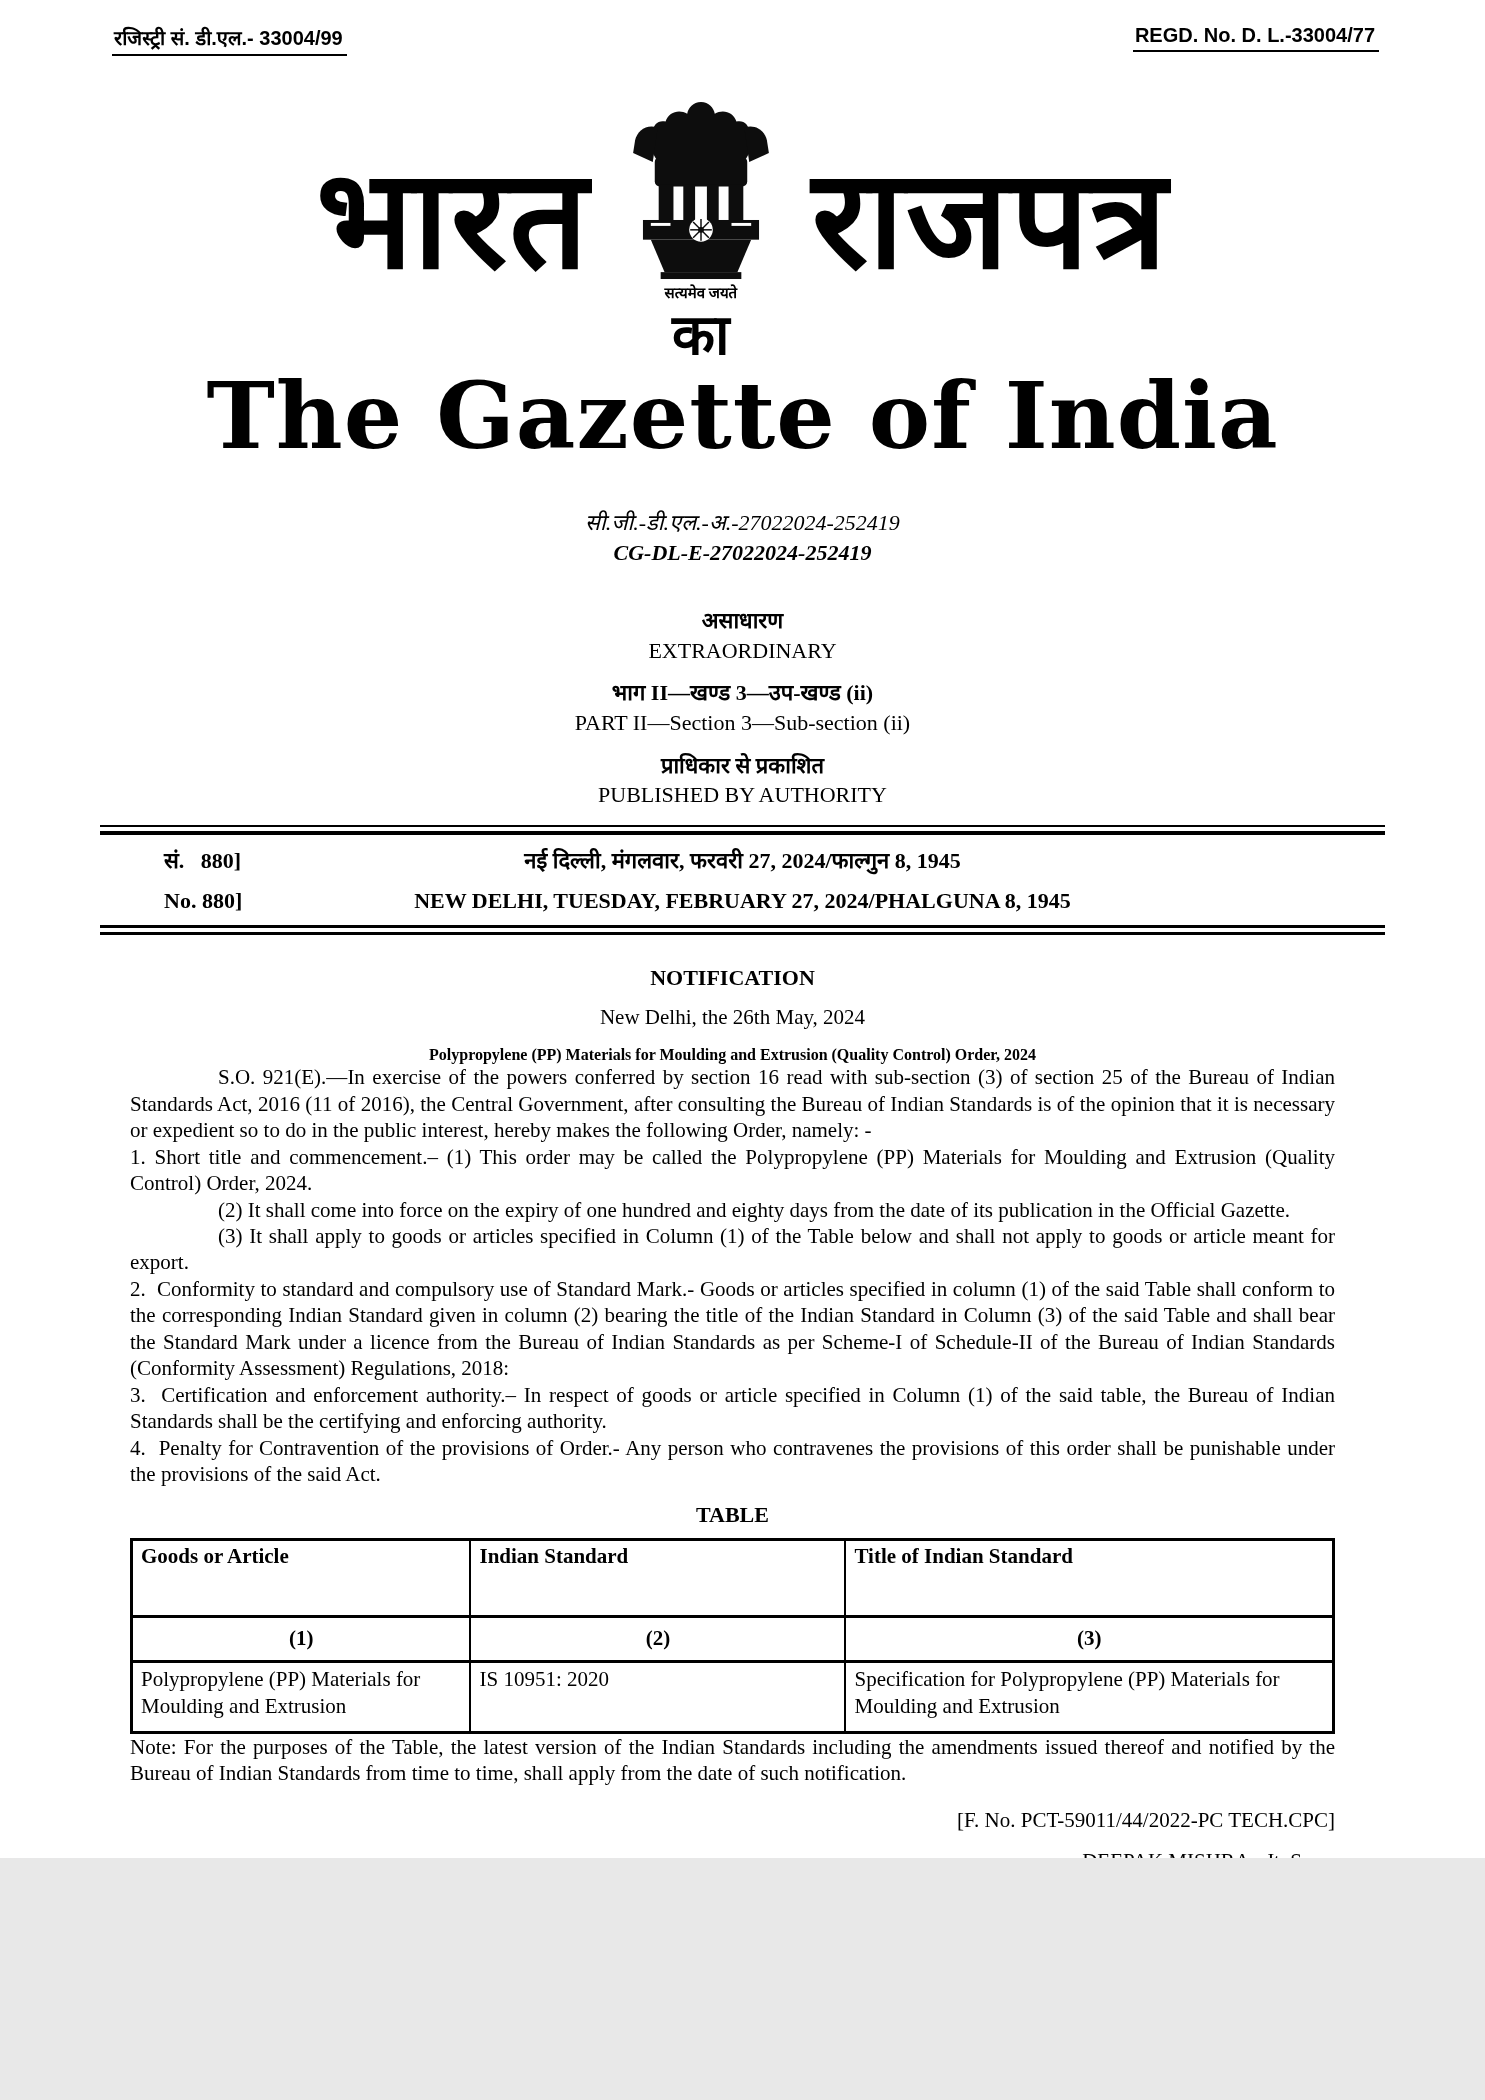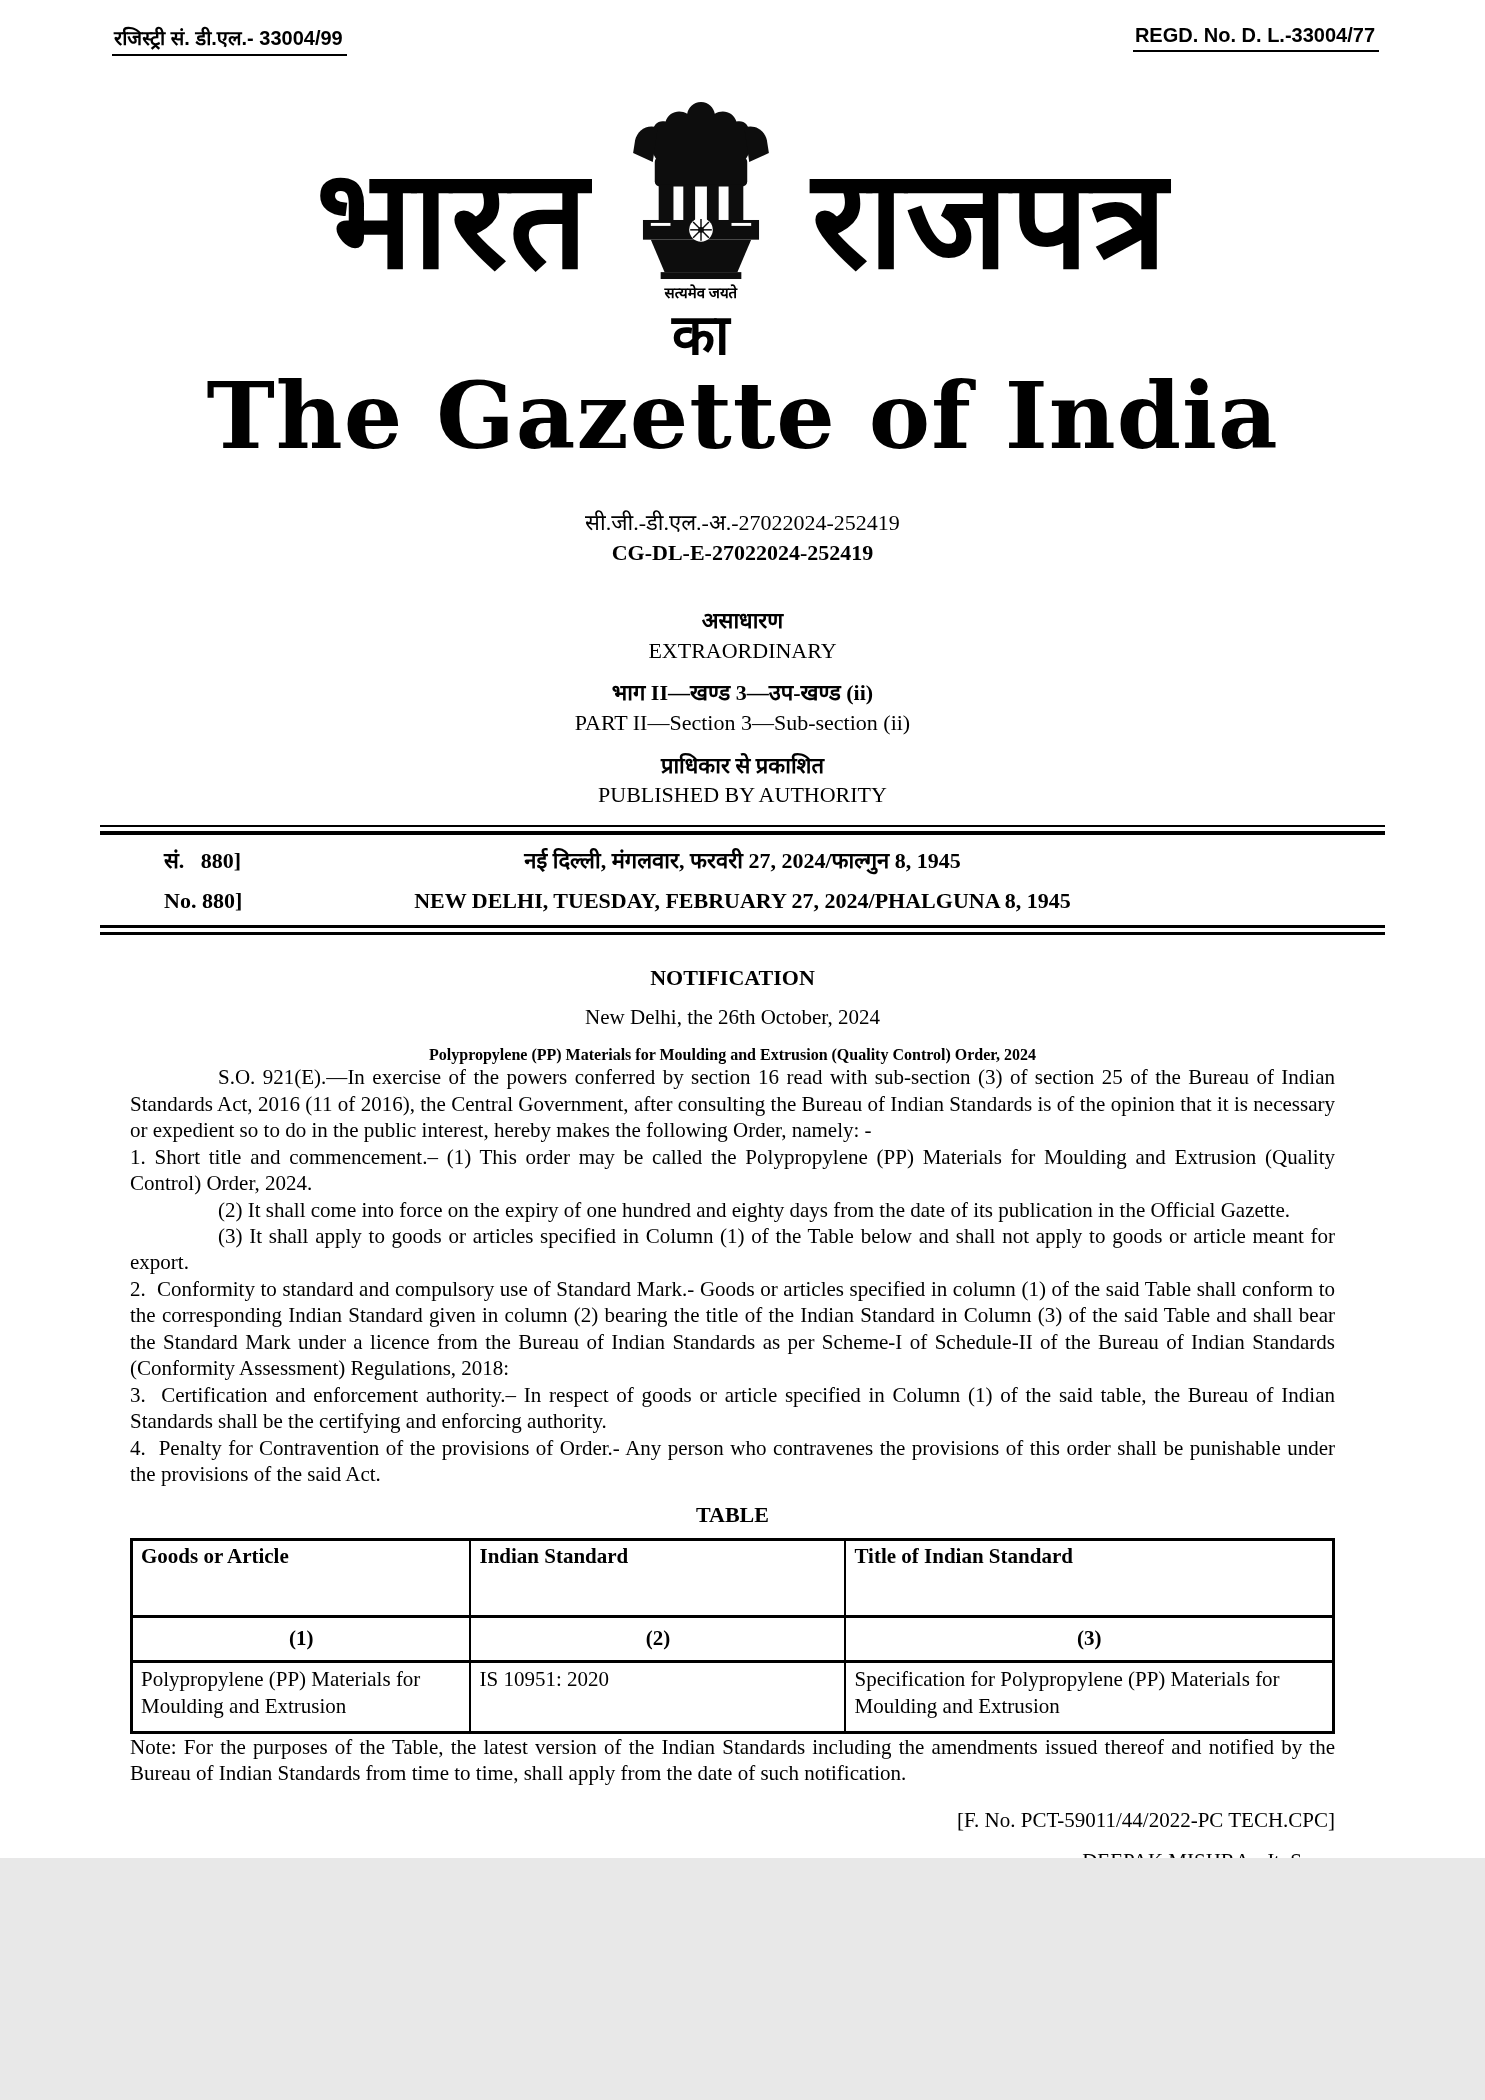--- a/index.html
+++ b/index.html
@@ -27,21 +27,21 @@
     margin-bottom:78px;letter-spacing:2px;
   }
   .emblem-col{display:flex;flex-direction:column;align-items:center;width:170px;}
   .emblem-motto{font-size:15px;font-weight:bold;margin-top:2px;white-space:pre-wrap;}
   .ka-hindi{font-size:56px;font-weight:bold;line-height:1.15;font-family:"DejaVu Serif", serif;}
   .gazette-title{
     text-align:center;font-family:"DejaVu Serif", serif;
     font-size:92px;font-weight:bold;line-height:1.02;margin-top:4px;letter-spacing:1px;
   }
   
-  .id-block{text-align:center;margin-top:42px;}
+  .id-block{text-align:center;margin-top:42px;font-style:italic;}
   .id-hindi{font-size:22px;}
   .id-english{font-size:22px;font-weight:bold;margin-top:4px;}
   
   .extra-block{text-align:center;margin-top:40px;}
   .extra-block .hi{font-size:22px;font-weight:bold;line-height:1.35;}
   .extra-block .en{font-size:22px;font-weight:normal;line-height:1.4;}
   .extra-gap{height:12px;}
   
   .band{margin:14px 100px 0 100px;}
   .rule-top{height:4px;border-top:2px solid #000;border-bottom:4px solid #000;margin-bottom:2px;}
@@ -148,21 +148,21 @@
     <div class="band-row">
       <span class="band-no">No. 880]</span>
       <span>NEW DELHI, TUESDAY, FEBRUARY 27, 2024/PHALGUNA 8, 1945</span>
     </div>
     <div class="rule-bottom"></div>
   </div>
 
   <div class="content">
 
     <div class="h-notif">NOTIFICATION</div>
-    <div class="h-date">New Delhi, the 26th October, 2024</div>
+    <div class="h-date">New Delhi, the 26th May, 2024</div>
     <div class="h-order">Polypropylene (PP) Materials for Moulding and Extrusion (Quality Control) Order, 2024</div>
 
     <p class="body-par par-so"><span class="lead">S.O. 921(E).—</span><span>In exercise of the powers conferred by section 16 read with sub-section (3) of section 25 of the Bureau of Indian Standards Act, 2016 (11 of 2016), the Central Government, after consulting the Bureau of Indian Standards is of the opinion that it is necessary or expedient so to do in the public interest, hereby makes the following Order, namely: -</span></p>
 
     <p class="body-par par-clause"><span class="lead">1. Short title and commencement.–</span><span> (1) This order may be called the Polypropylene (PP) Materials for Moulding and Extrusion (Quality Control) Order, 2024.</span></p>
 
     <p class="body-par par-ind"><span>(2) It shall come into force on the expiry of one hundred and eighty days from the date of its publication in the Official Gazette.</span></p>
 
     <p class="body-par par-ind"><span>(3) It shall apply to goods or articles specified in Column (1) of the Table below and shall not apply to goods or article meant for export.</span></p>
 

